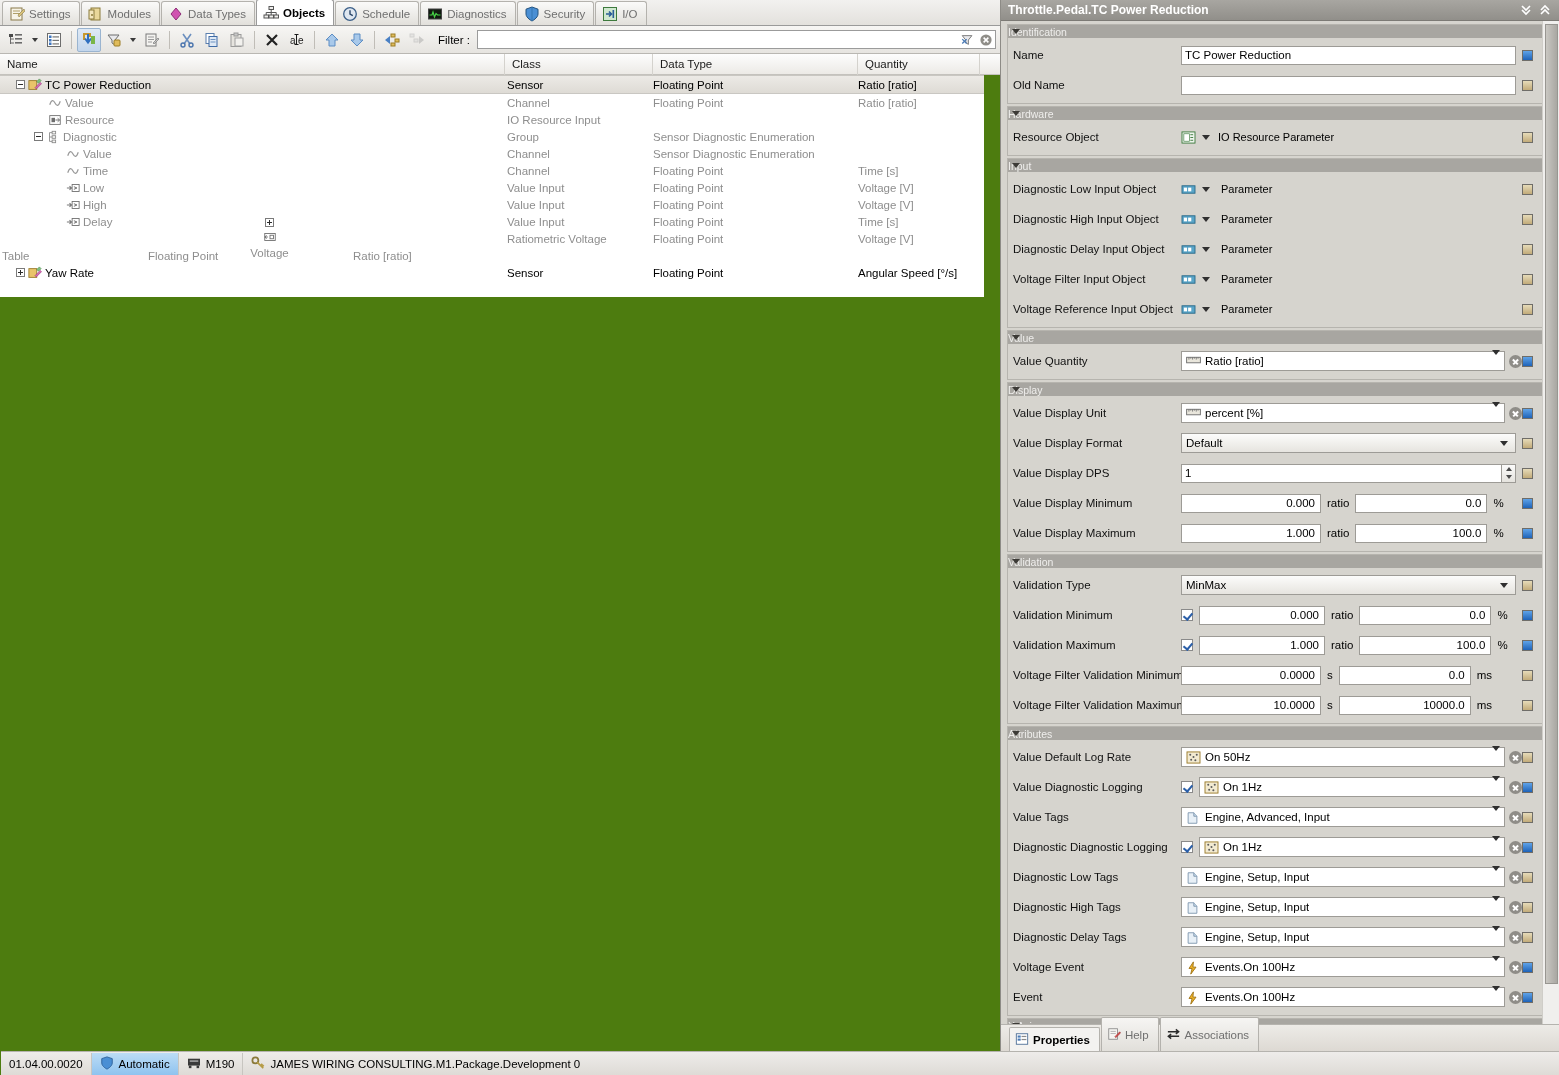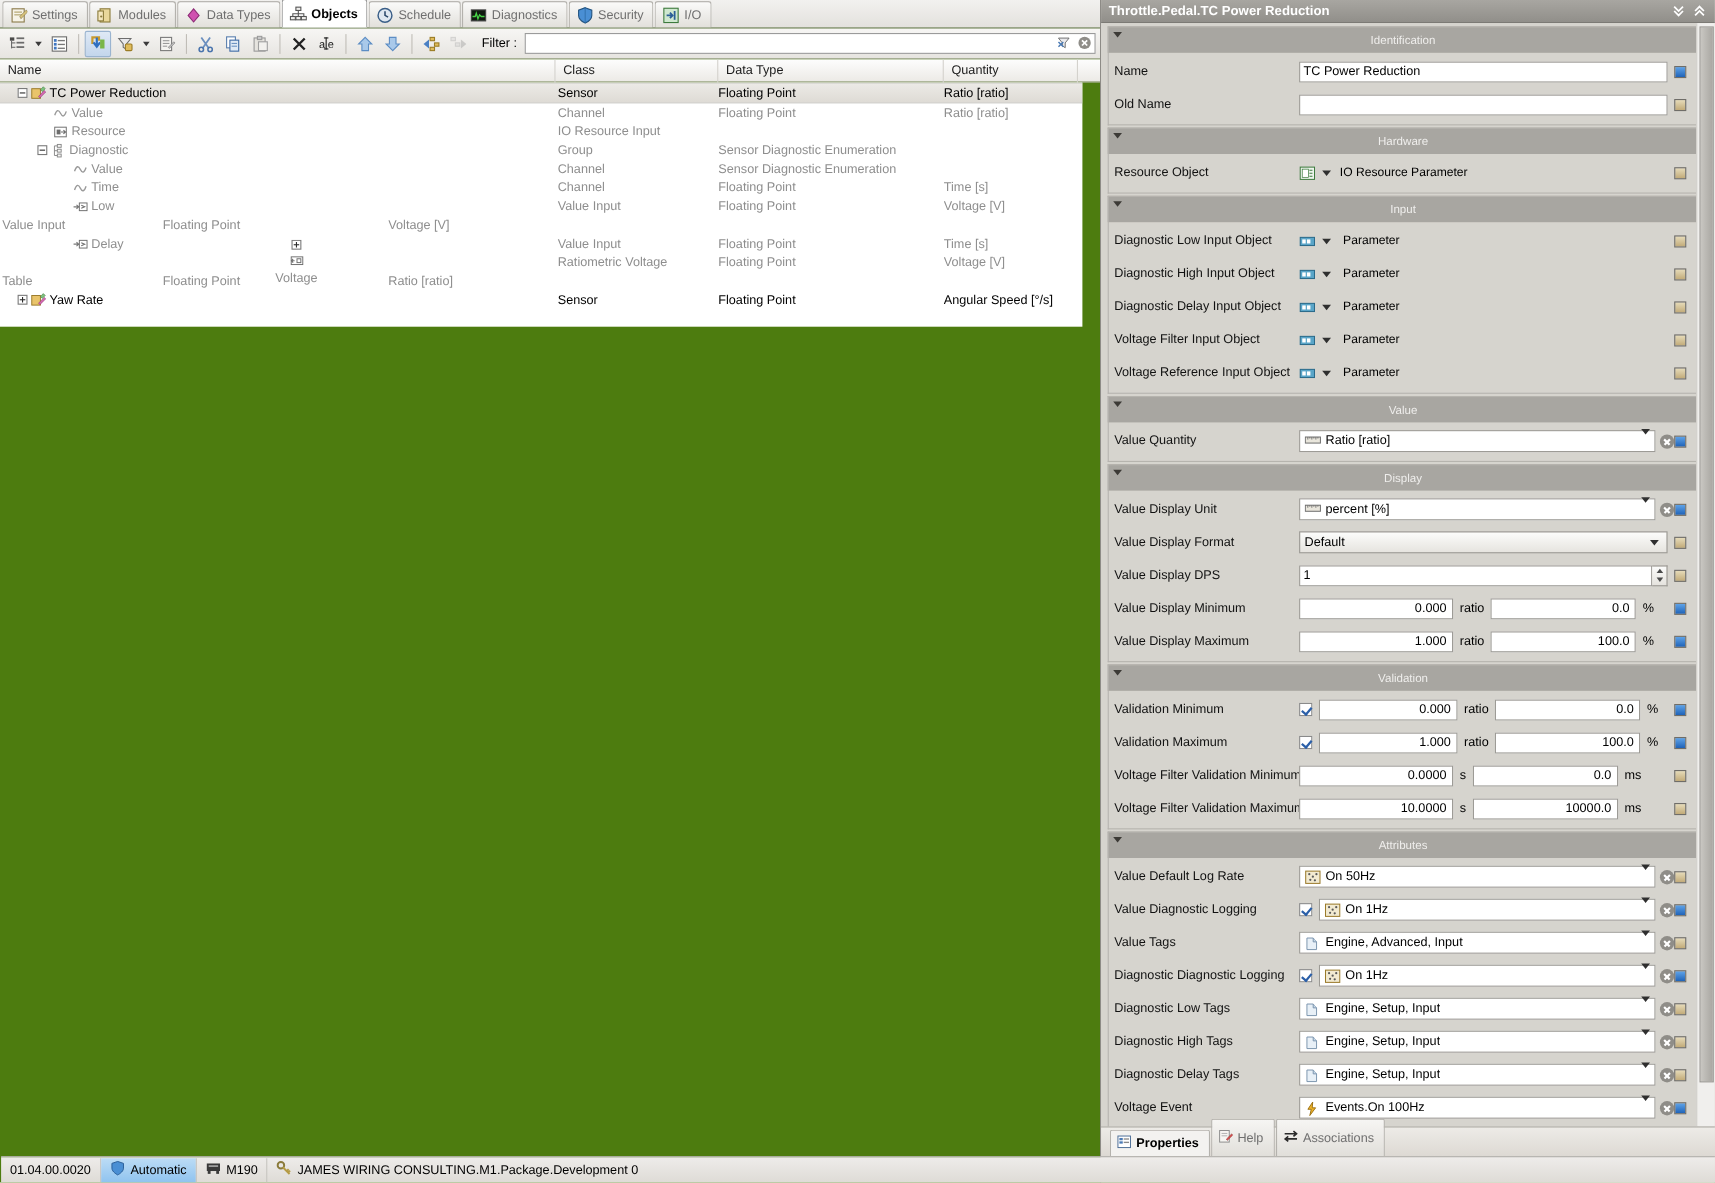--- a/index.html
+++ b/index.html
@@ -131,22 +131,22 @@
   .chev svg { display:block; }
 
   .propscroll {
     position: absolute; top: 21px; left: 0; width: 559px; height: 1003px;
     overflow: hidden; background: #d6d4ce;
   }
   .propinner { width: 543px; padding: 3px 0 0 6px; }
 
   .group { border: 1px solid #b6b4ae; border-top: none; margin-bottom: 2px; background: #d6d4ce; }
   .grouphdr {
-    height: 24px; background: #a8a6a1; color: #efeeec;
-    display: flex; align-items: center; justify-content: center;
+    height: 14px; background: #a8a6a1; color: #efeeec;
+    display: flex; align-items: center; 
     font-size: 10.5px; position: relative; border: 1px solid #b6b4ae; border-bottom: none;
   }
   .grouphdr .gcaret {
     position: absolute; left: 4px; top: 4px;
     border-left: 4px solid transparent; border-right: 4px solid transparent; border-top: 5px solid #3c3a36;
   }
   .grows { padding: 2px 0 3px 0; }
 
   .prow { height: 30px; display: flex; align-items: center; padding-left: 5px; }
   .plabel { width: 168px; font-size: 11.5px; color: #111; white-space: nowrap; flex: 0 0 168px;}
@@ -540,20 +540,29 @@
                 <rect x="7" y="4" width="8" height="8" fill="#ffffff" stroke="#6d6d6d"></rect>
                 <path d="M9 6.5 L12.5 8 L9 9.5" stroke="#6d6d6d" stroke-width="1.1" fill="none"></path>
               </svg></span>
             <span class="dim ">Low</span>
           </div>
           <div class="tcell c-class dim">Value Input</div>
           <div class="tcell c-type dim">Floating Point</div>
           <div class="tcell c-qty dim">Voltage [V]</div>
         </div>
         <div class="trow">
+          <div class="tname" style="padding-left: 52px;">
+            <span class="spacer" style="width: 11px;"></span>
+            <span class="ticon"><svg width="14" height="14" viewBox="0 0 16 16">
+                <path d="M1 8 L6 8 M4 6 L6.4 8 L4 10" stroke="#7a7a7a" stroke-width="1.2" fill="none"></path>
+                <rect x="7" y="4" width="8" height="8" fill="#ffffff" stroke="#6d6d6d"></rect>
+                <path d="M9 6.5 L12.5 8 L9 9.5" stroke="#6d6d6d" stroke-width="1.1" fill="none"></path>
+              </svg></span>
+            <span class="dim ">High</span>
+          </div>
           <div class="tcell c-class dim">Value Input</div>
           <div class="tcell c-type dim">Floating Point</div>
           <div class="tcell c-qty dim">Voltage [V]</div>
         </div>
         <div class="trow">
           <div class="tname" style="padding-left: 52px;">
             <span class="spacer" style="width: 11px;"></span>
             <span class="ticon"><svg width="14" height="14" viewBox="0 0 16 16">
                 <path d="M1 8 L6 8 M4 6 L6.4 8 L4 10" stroke="#7a7a7a" stroke-width="1.2" fill="none"></path>
                 <rect x="7" y="4" width="8" height="8" fill="#ffffff" stroke="#6d6d6d"></rect>
@@ -844,20 +853,30 @@
                 <div class="swatch sw-blue"></div>
               </div>
             </div>
           </div>
           <div class="grouphdr">
             <span class="gcaret"></span>
             <span>Validation</span>
           </div>
           <div class="group">
             <div class="grows">
+              <div class="prow">
+                <div class="plabel">Validation Type</div>
+                <div class="pfield">
+                  <div class="combo" style="max-width: 335px;">
+                    <span>MinMax</span>
+                    <span class="cbarrow" style="margin-left: auto; margin-right: 2px;"></span>
+                  </div>
+                </div>
+                <div class="swatch sw-tan"></div>
+              </div>
               <div class="prow">
                 <div class="plabel">Validation Minimum</div>
                 <div class="pfield">
                   <span class="cbx on"></span>
                   <div class="tinput numright" style="width: 126px; flex: 0 0 126px;">0.000</div>
                   <span class="unit">ratio</span>
                   <div class="tinput numright" style="width: 132px; flex: 0 0 132px;">0.0</div>
                   <span class="unit">%</span>
                 </div>
                 <div class="swatch sw-blue"></div>

